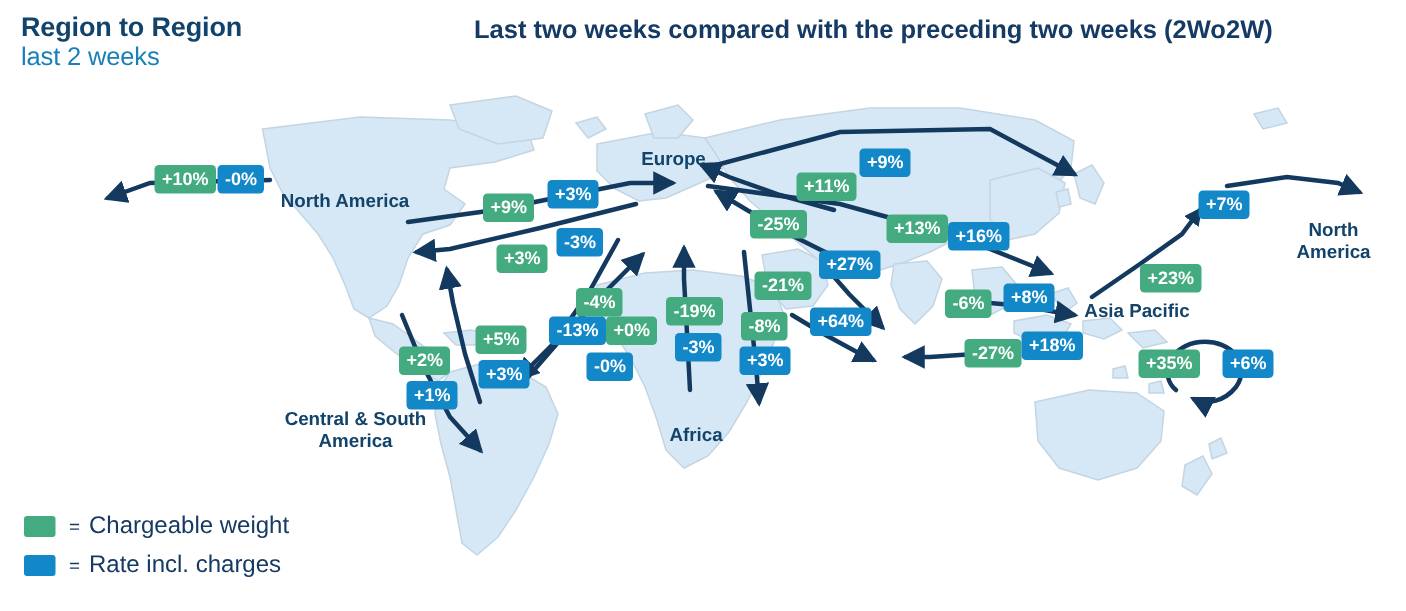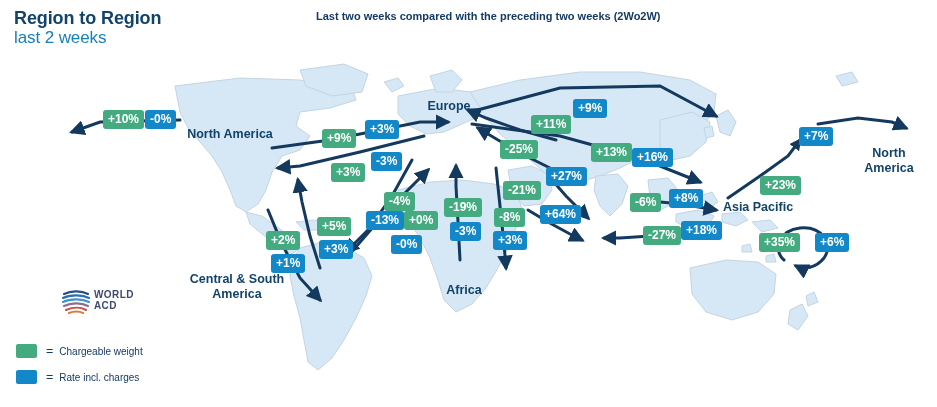--- a/index.html
+++ b/index.html
@@ -5,21 +5,21 @@
   html,body{margin:0;padding:0;background:#ffffff;}
   body{width:937px;height:407px;position:relative;overflow:hidden;
        font-family:"Liberation Sans","DejaVu Sans",sans-serif;}
 
   #stage{position:absolute;left:0;top:0;width:937px;height:360px;}
 
   
   #title-block{position:absolute;left:14px;top:8px;line-height:1.12;}
   #main-title{font-size:18px;font-weight:bold;color:#12436b;letter-spacing:-.1px;}
   #sub-title{font-size:17px;font-weight:normal;color:#1880b8;letter-spacing:-.1px;}
-  #caption{position:absolute;left:316px;top:10px;font-size:11px;
+  #caption{position:absolute;left:316px;top:10px;font-size:17px;
            font-weight:bold;color:#153a63;white-space:nowrap;}
 
   
   #map-svg{position:absolute;left:0;top:0;width:937px;height:407px;}
 
   
   .region-label{position:absolute;color:#12436b;font-size:12.5px;font-weight:bold;
                 text-align:center;line-height:1.18;white-space:pre;}
 
   
@@ -27,21 +27,21 @@
          border-radius:3px;color:#ffffff;font-size:12px;font-weight:bold;
          text-align:center;white-space:nowrap;box-sizing:border-box;}
   .badge.green{background:#44ab80;}
   .badge.blue{background:#1288c8;}
 
   
   #legend{position:absolute;left:16px;top:338px;}
   .legend-row{display:flex;align-items:center;height:26px;}
   .legend-swatch{width:21px;height:14px;border-radius:2px;margin-right:9px;}
   .legend-eq{font-size:12.5px;color:#153a63;margin-right:6px;}
-  .legend-text{font-size:10px;color:#153a63;}
+  .legend-text{font-size:16px;color:#153a63;}
 
   
   #logo{position:absolute;left:60px;top:288px;width:92px;height:30px;}
   #logo-text{position:absolute;left:34px;top:2px;line-height:1.05;}
   .logo-line{font-size:10px;font-weight:bold;color:#3d4a6b;letter-spacing:.4px;}
 </style>
 </head>
 <body>
 
 <div id="stage">
@@ -199,30 +199,14 @@
       <span class="legend-eq">=</span>
       <span class="legend-text">Chargeable weight</span>
     </div>
     <div class="legend-row">
       <span class="legend-swatch" style="background:#1288c8;"></span>
       <span class="legend-eq">=</span>
       <span class="legend-text">Rate incl. charges</span>
     </div>
   </div>
 
-  <div id="logo">
-    <svg width="32" height="28" viewBox="0 0 32 28">
-      <g fill="none" stroke-width="2.1" stroke-linecap="round">
-        <path d="M4,6 C12,2 22,3 28,6" stroke="#2a4e86"></path>
-        <path d="M3,10 C11,6 23,7 29,10" stroke="#2d6fb0"></path>
-        <path d="M3,14 C11,10 23,11 29,14" stroke="#3f97c9"></path>
-        <path d="M4,18 C12,14 22,15 28,18" stroke="#8c6f8e"></path>
-        <path d="M6,22 C13,19 21,19 26,22" stroke="#c8544a"></path>
-        <path d="M9,25 C14,23 19,23 23,25" stroke="#d2813c"></path>
-      </g>
-    </svg>
-    <div id="logo-text">
-      <div class="logo-line">WORLD</div>
-      <div class="logo-line">ACD</div>
-    </div>
-  </div>
 
 </div>
 
 </body></html>

